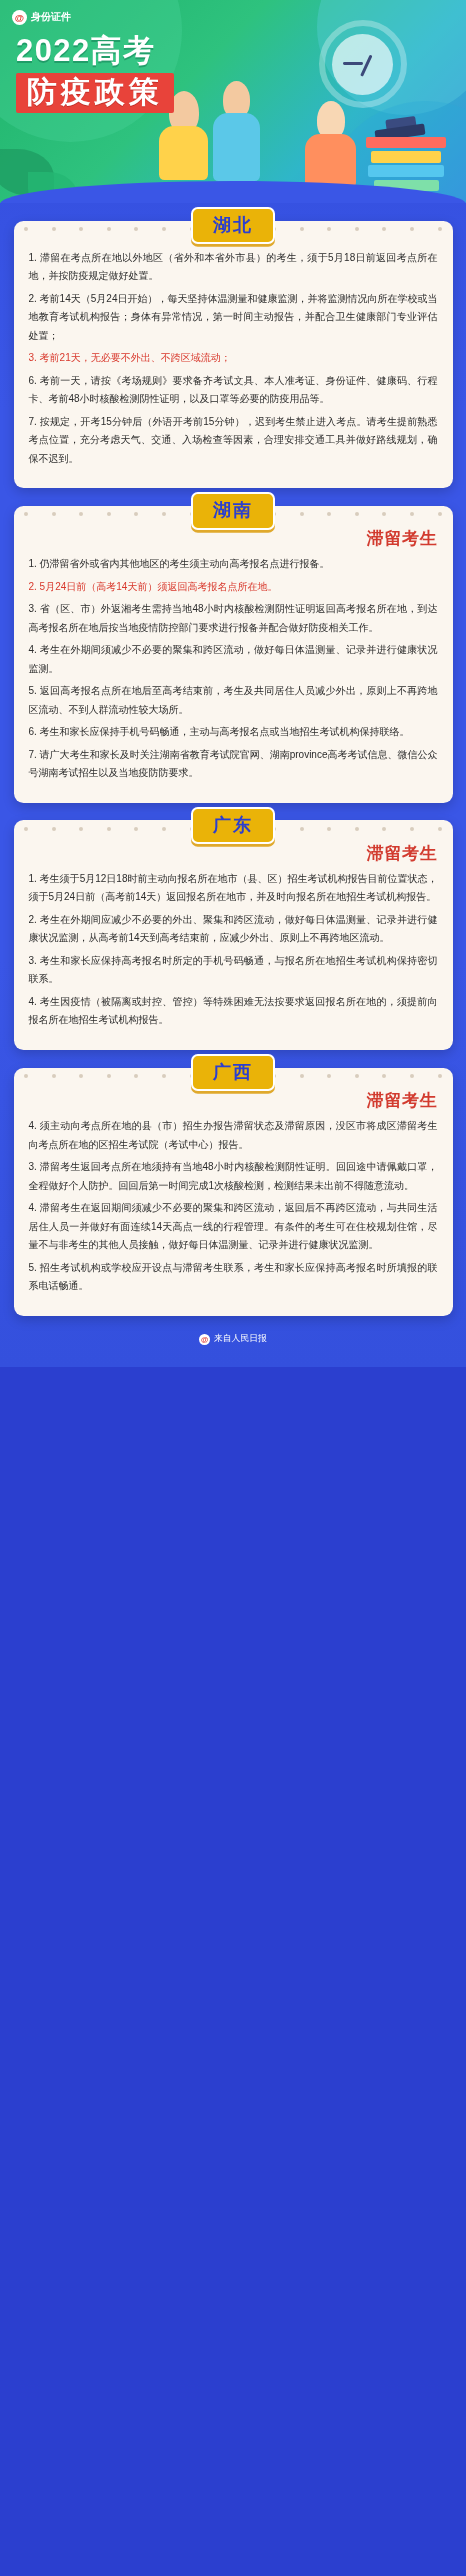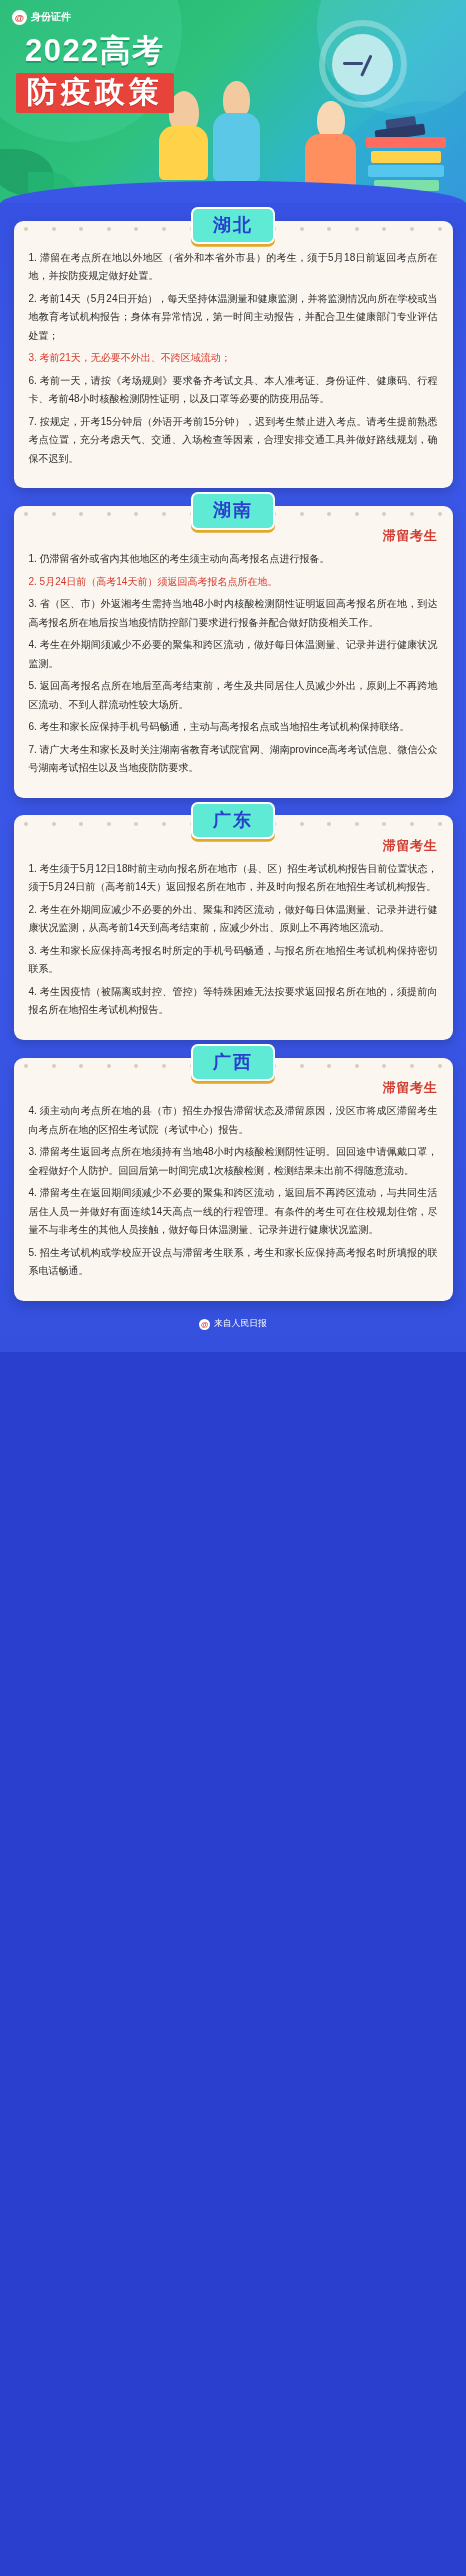--- a/index.html
+++ b/index.html
@@ -50,21 +50,20 @@
   .logo .mark {
     width: 15px; height: 15px; border-radius: 50%;
     background:#fff; color:#e0362c; font-size: 9.5px;
     display:flex; align-items:center; justify-content:center;
     font-weight: bold;
   }
   .hero-title {
     position: absolute;
     left: 16px; top: 35px;
     z-index: 5;
-    text-align: center;
   }
   .hero-title .l1 {
     font-size: 31px; font-weight: bold; color:#fff;
     letter-spacing: 1.4px;
     text-shadow: 0 2px 0 rgba(0,90,60,.35);
     line-height: 1.05;
   }
   .hero-title .l2 {
     margin-top: 5.4px;
     display:inline-block;
@@ -111,35 +110,35 @@
   }
   .card:first-of-type { margin-top: 12px; }
   .card-dots {
     position:absolute; top:6.8px; left:10.8px; right:10.8px;
     display:flex; justify-content:space-between;
   }
   .card-dots span { width:4px;height:4px;border-radius:50%;background:#d8cdbd; }
   .prov-badge {
     position: absolute;
     left: 50%; top: -13.5px; transform: translateX(-50%);
-    background: #5eead4;
+    background: #eab308;
     color: #2b3fcf;
     font-size: 18px;
     font-weight: bold;
     letter-spacing: 2px;
     padding: 4px 20px 5.4px 20px;
     border-radius: 6.8px;
     border: 2px solid #fff;
     box-shadow: 0 2.7px 0 #e0a92c;
     white-space: nowrap;
   }
   .subhead {
     text-align: right;
     color: #d23b2f;
-    font-size: 13px;
+    font-size: 17px;
     font-weight: bold;
     margin: -6.8px 0 5.4px 0;
     letter-spacing: 0.7px;
   }
   .item {
     font-size: 10px;
     line-height: 1.85;
     color: #2c2c2c;
     text-align: justify;
     margin-bottom: 4px;

